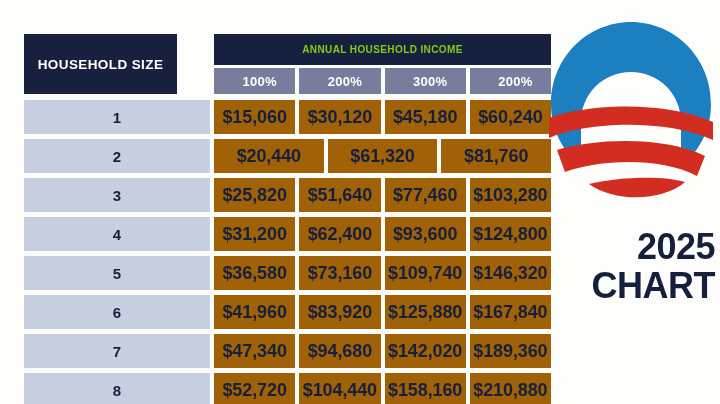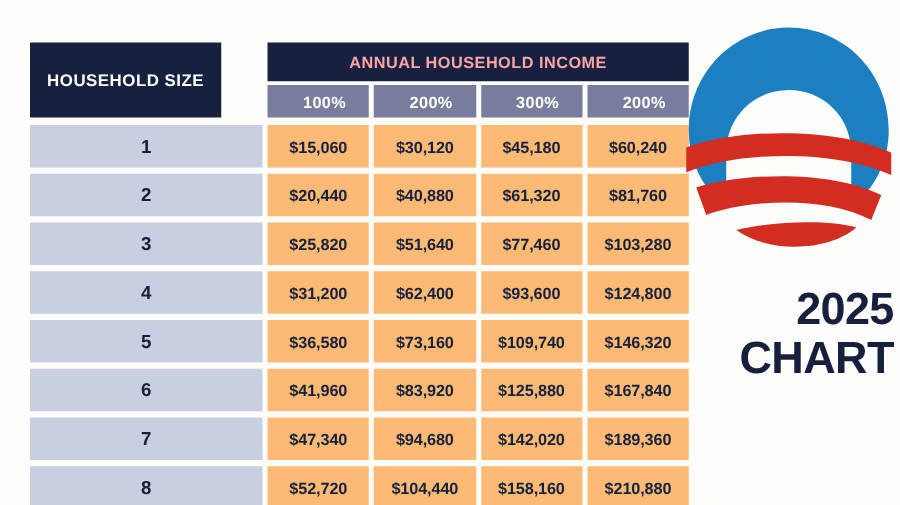--- a/index.html
+++ b/index.html
@@ -56,25 +56,25 @@
     position: absolute;
     left: 190px; top: 0;
     width: 337px;
     height: 60px;
   }
 
   .hdr-income-title {
     width: 337px;
     height: 31px;
     background: #18203f;
-    color: #fca5a5;
-    display: flex;
-    align-items: center;
-    justify-content: center;
-    font-size: 13px;
+    color: #84cc16;
+    display: flex;
+    align-items: center;
+    justify-content: center;
+    font-size: 10px;
     font-weight: bold;
     letter-spacing: 0.4px;
   }
 
   .hdr-pct-row {
     position: absolute;
     left: 0;
     top: 34px;
     width: 337px;
     height: 26px;
@@ -127,26 +127,26 @@
     position: absolute;
     left: 190px; top: 0;
     width: 337px;
     height: 34px;
     display: flex;
     gap: 4px;
   }
 
   .cell-income {
     flex: 1 1 0;
-    background: #fdba74;
+    background: #a16207;
     color: #16203d;
     display: flex;
     align-items: center;
     justify-content: center;
-    font-size: 13px;
+    font-size: 18px;
     font-weight: bold;
     letter-spacing: -0.1px;
   }
 
   
   #logo {
     position: absolute;
     left: 545px;
     top: 14px;
     width: 172px;
@@ -198,21 +198,20 @@
             <div class="cell-income">$15,060</div>
             <div class="cell-income">$30,120</div>
             <div class="cell-income">$45,180</div>
             <div class="cell-income">$60,240</div>
           </div>
         </div>
         <div class="data-row">
           <div class="cell-size">2</div>
           <div class="income-cells">
             <div class="cell-income">$20,440</div>
-            <div class="cell-income">$40,880</div>
             <div class="cell-income">$61,320</div>
             <div class="cell-income">$81,760</div>
           </div>
         </div>
         <div class="data-row">
           <div class="cell-size">3</div>
           <div class="income-cells">
             <div class="cell-income">$25,820</div>
             <div class="cell-income">$51,640</div>
             <div class="cell-income">$77,460</div>

